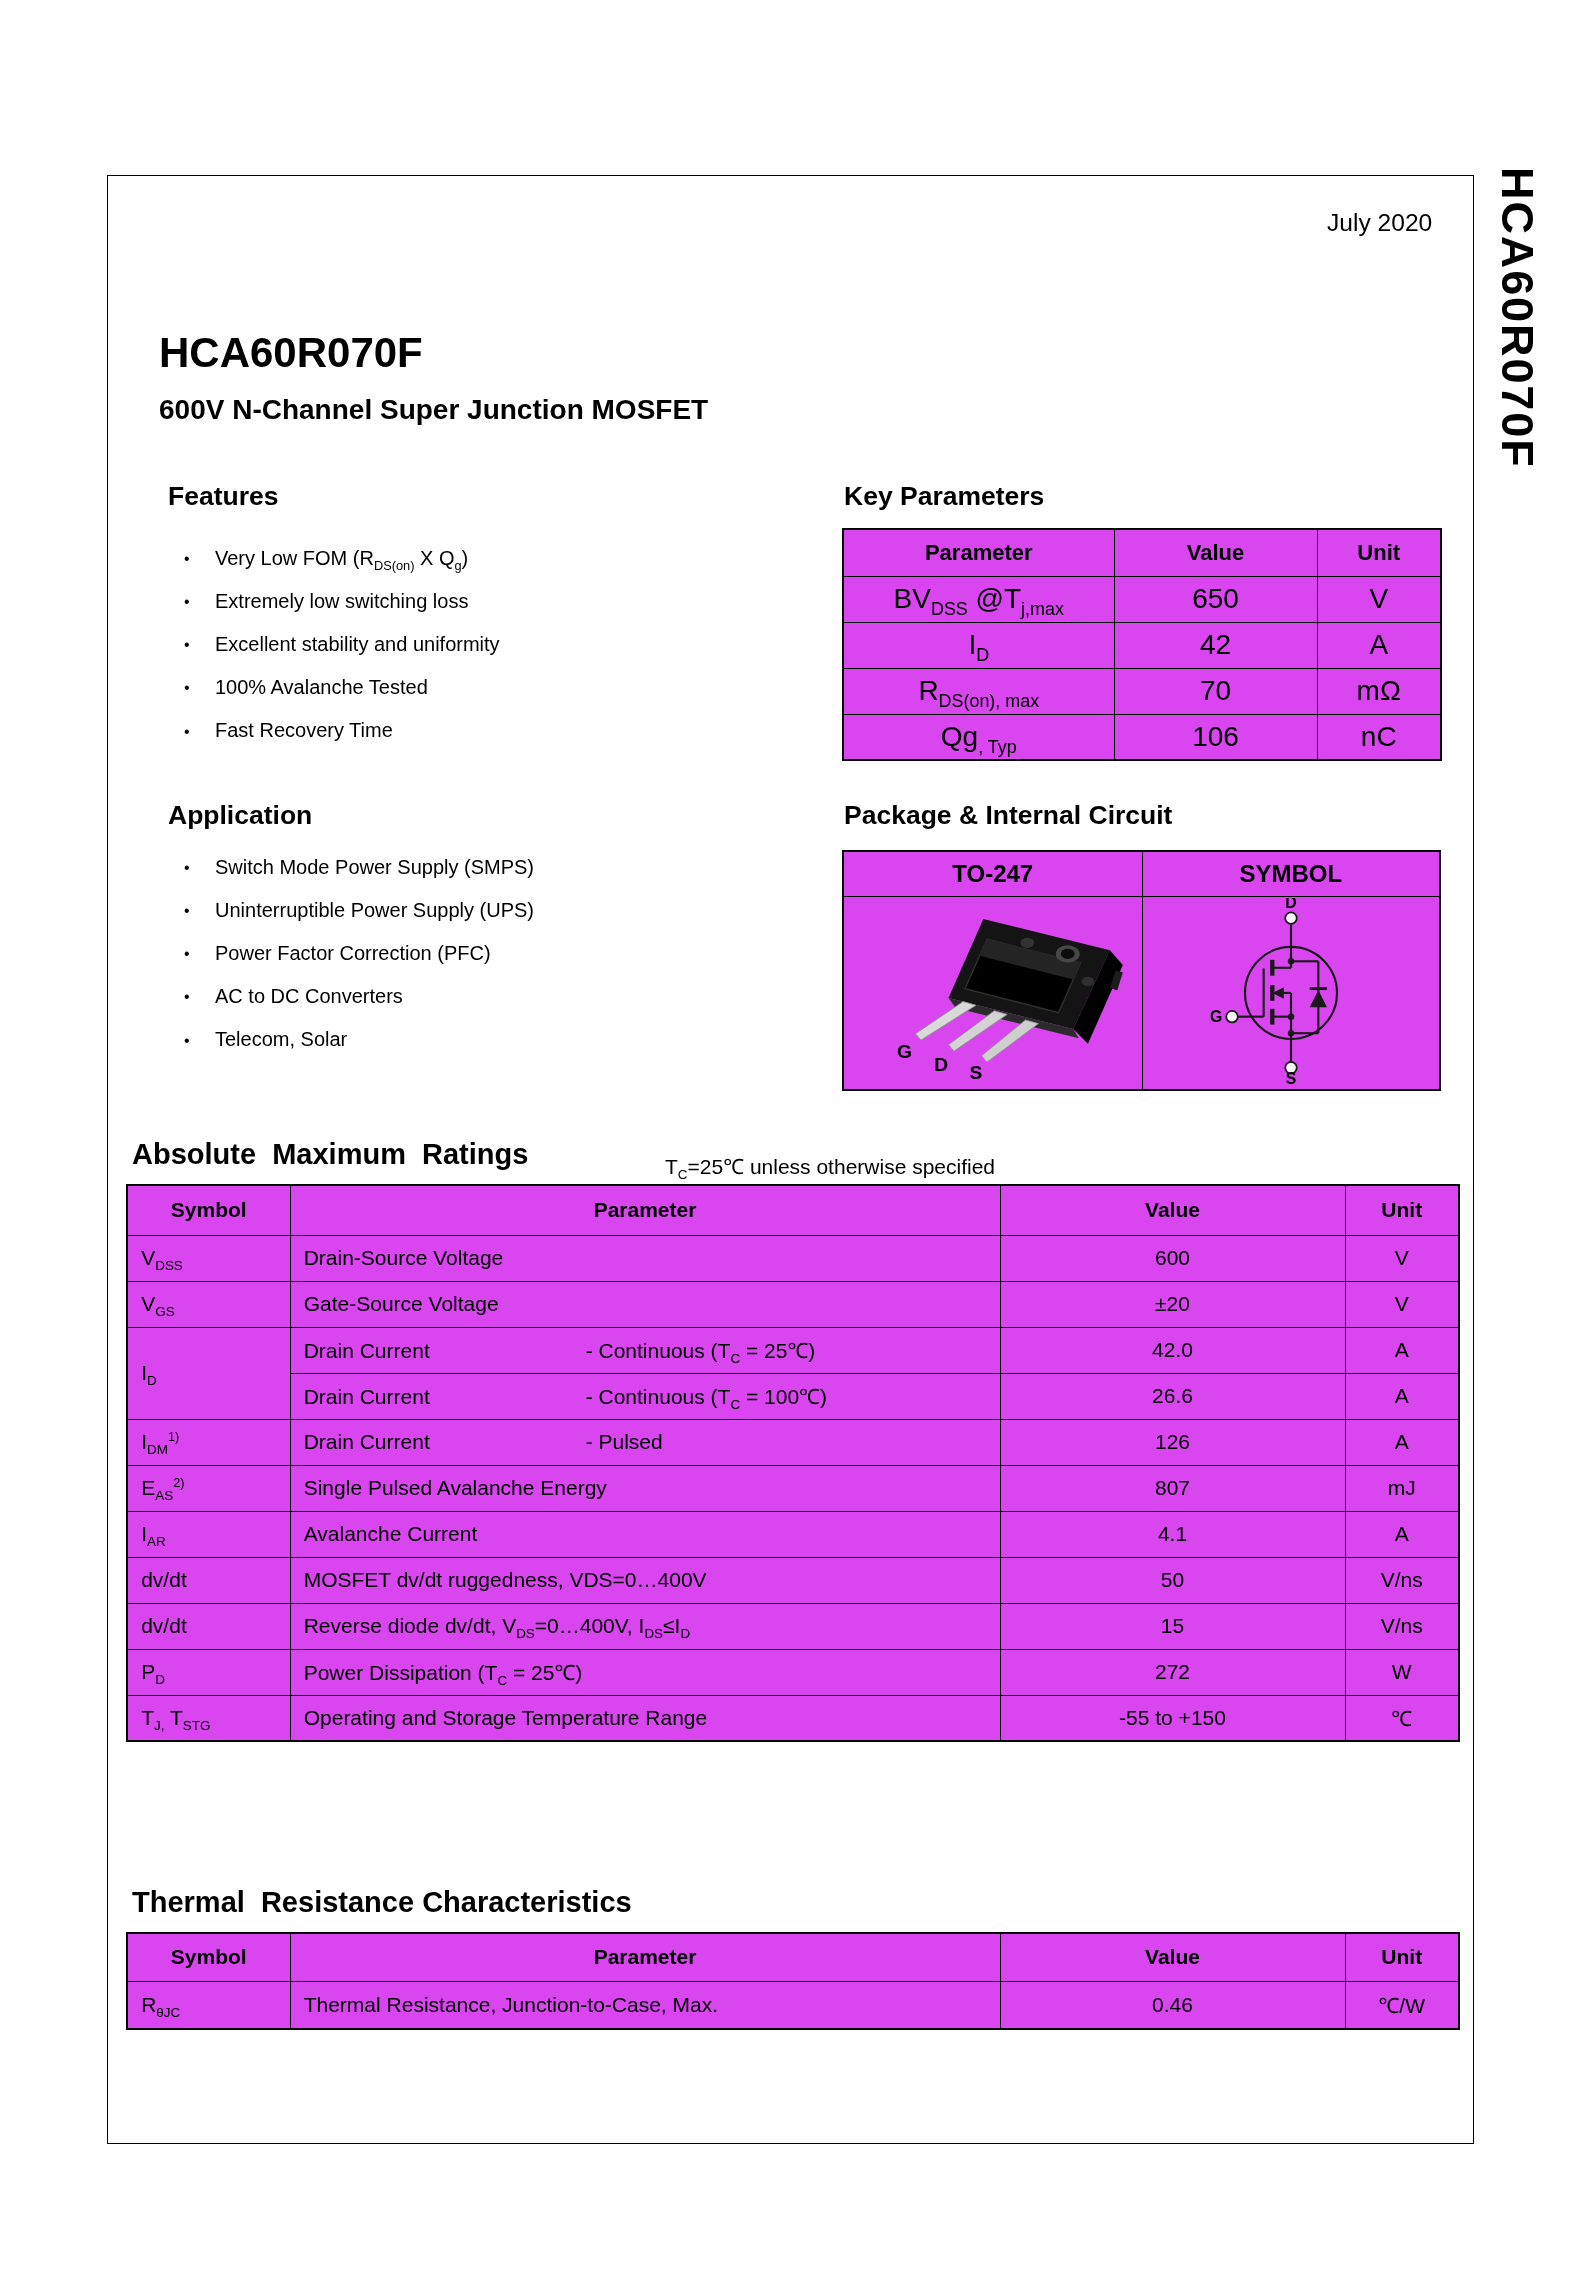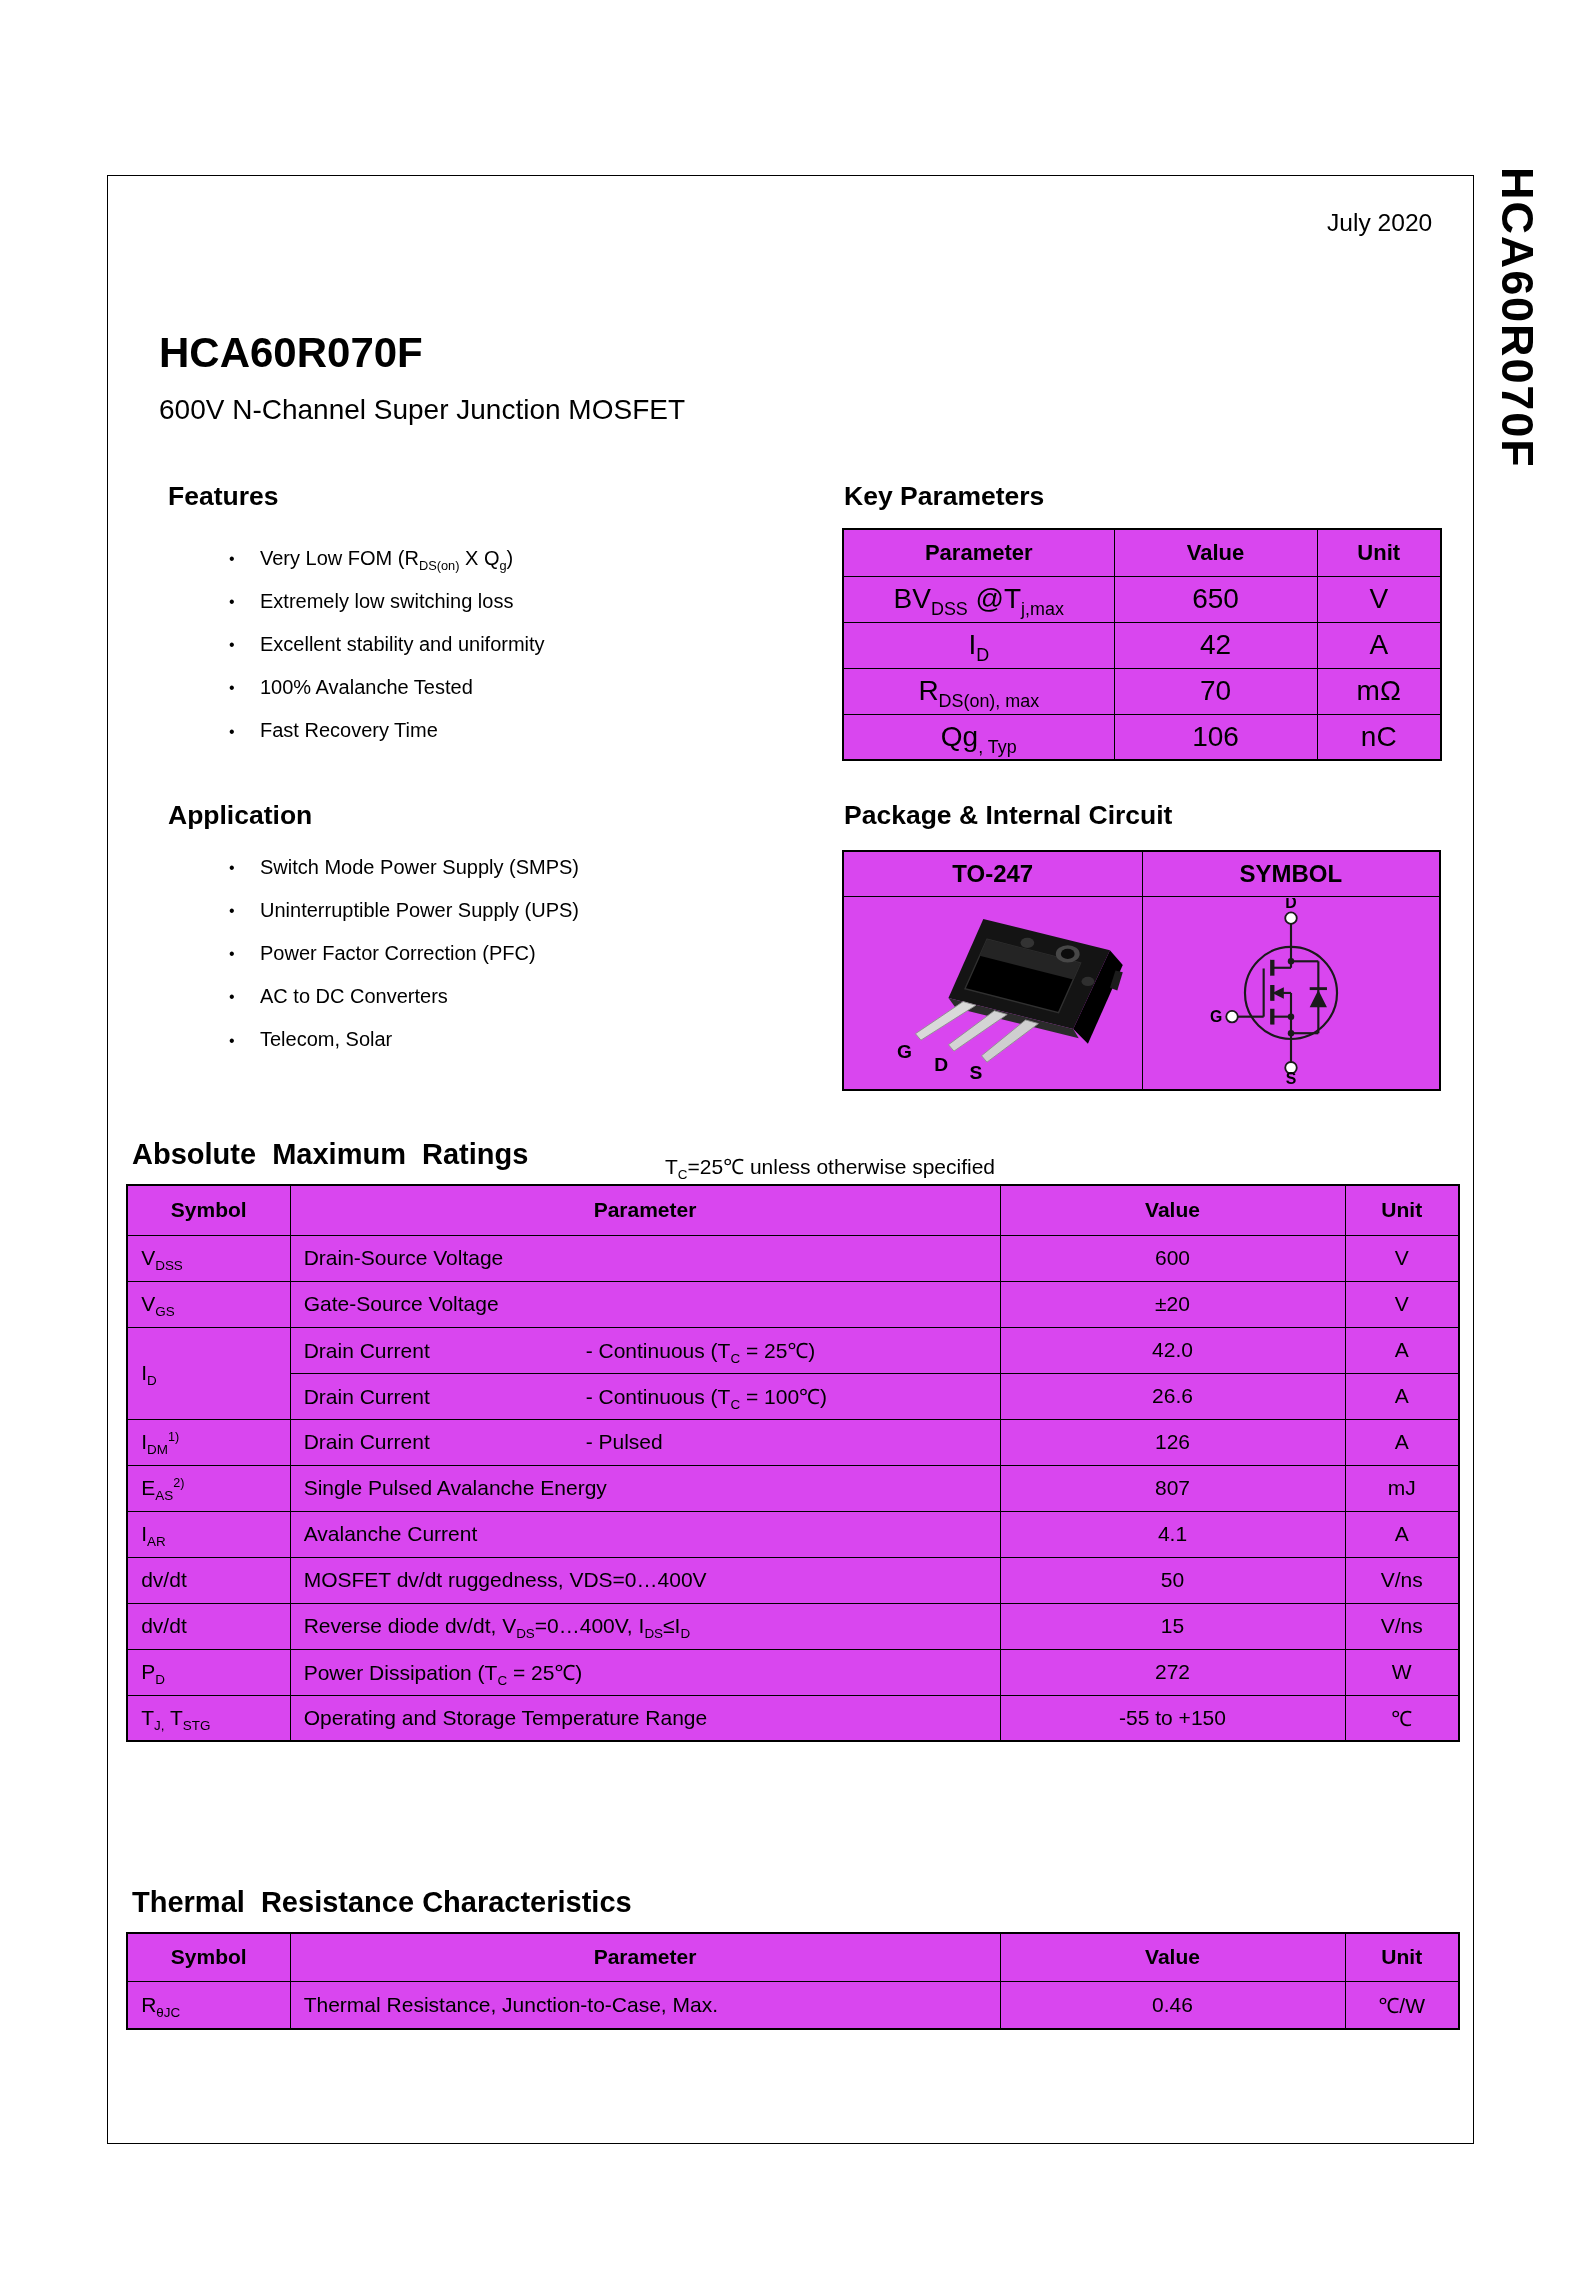--- a/index.html
+++ b/index.html
@@ -3,34 +3,34 @@
 <meta charset="utf-8">
 <style>
   html,body{margin:0;padding:0;background:#fff;}
   .page{position:relative;width:1590px;height:2297px;background:#fff;overflow:hidden;
         font-family:"Liberation Sans",sans-serif;color:#000;}
   .border-box{position:absolute;left:107px;top:175px;width:1365px;height:1967px;border:1.9px solid #000;}
   .date{position:absolute;left:1327px;top:209px;font-size:24.6px;}
   .side-id{position:absolute;left:1491px;top:167px;font-size:45px;font-weight:bold;
            writing-mode:vertical-rl;letter-spacing:1.9px;}
   .title{position:absolute;left:159px;top:329px;font-size:42px;font-weight:bold;white-space:pre;}
-  .subtitle{position:absolute;left:159px;top:394px;font-size:28px;font-weight:normal;white-space:pre;}
+  .subtitle{position:absolute;left:159px;top:394px;font-size:28px;font-weight:bold;white-space:pre;}
   .sec-h{position:absolute;font-size:26.5px;font-weight:bold;white-space:pre;}
   .features-h{left:168px;top:481px;}
   .application-h{left:168px;top:800px;}
   .kp-h{left:844px;top:481px;}
   .pkg-h{left:844px;top:800px;text-align:center;}
   .big-h{position:absolute;font-size:29px;font-weight:bold;white-space:pre;}
   .amr-h{left:132px;top:1138px;}
   .th-h{left:132px;top:1886px;}
   .amr-note{position:absolute;left:665px;top:1152px;font-size:21px;}
   ul.blist{position:absolute;list-style:none;margin:0;padding:0;}
   .features-list{left:184px;top:547px;}
   .application-list{left:184px;top:856px;}
-  ul.blist li{font-size:20px;line-height:22px;margin-bottom:20px;margin-left:45px;}
+  ul.blist li{font-size:20px;line-height:22px;margin-bottom:20px;}
   .blt{display:inline-block;width:31px;font-size:16px;vertical-align:0.9px;}
   sub{font-size:64%;line-height:0;}
   sup{font-size:60%;line-height:0;}
   table{position:absolute;border-collapse:collapse;table-layout:fixed;background:#d946ef;}
   th,td{border:1.4px solid #000;vertical-align:middle;overflow:hidden;}
   th{font-weight:bold;text-align:center;}
   
   .kp{left:842px;top:528px;width:599px;border:2.4px solid #000;}
   .kp thead tr{height:47px;} .kp tbody tr{height:46px;}
   .kp th{font-size:22px;} .kp td{font-size:28px;text-align:center;}

